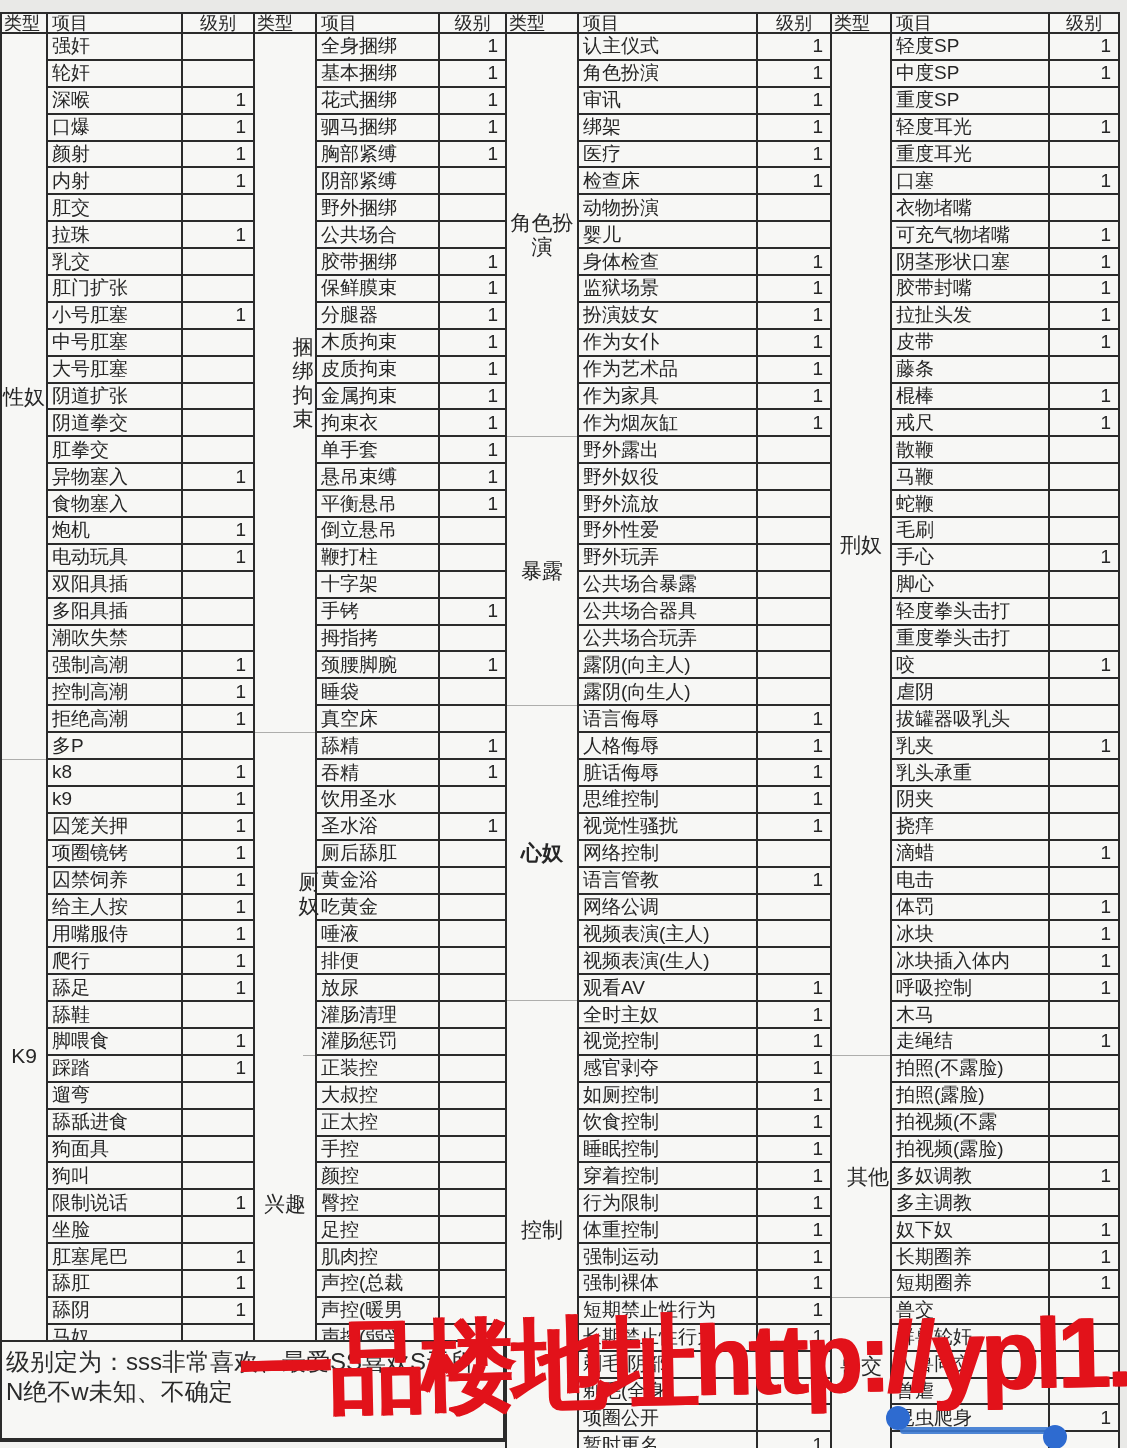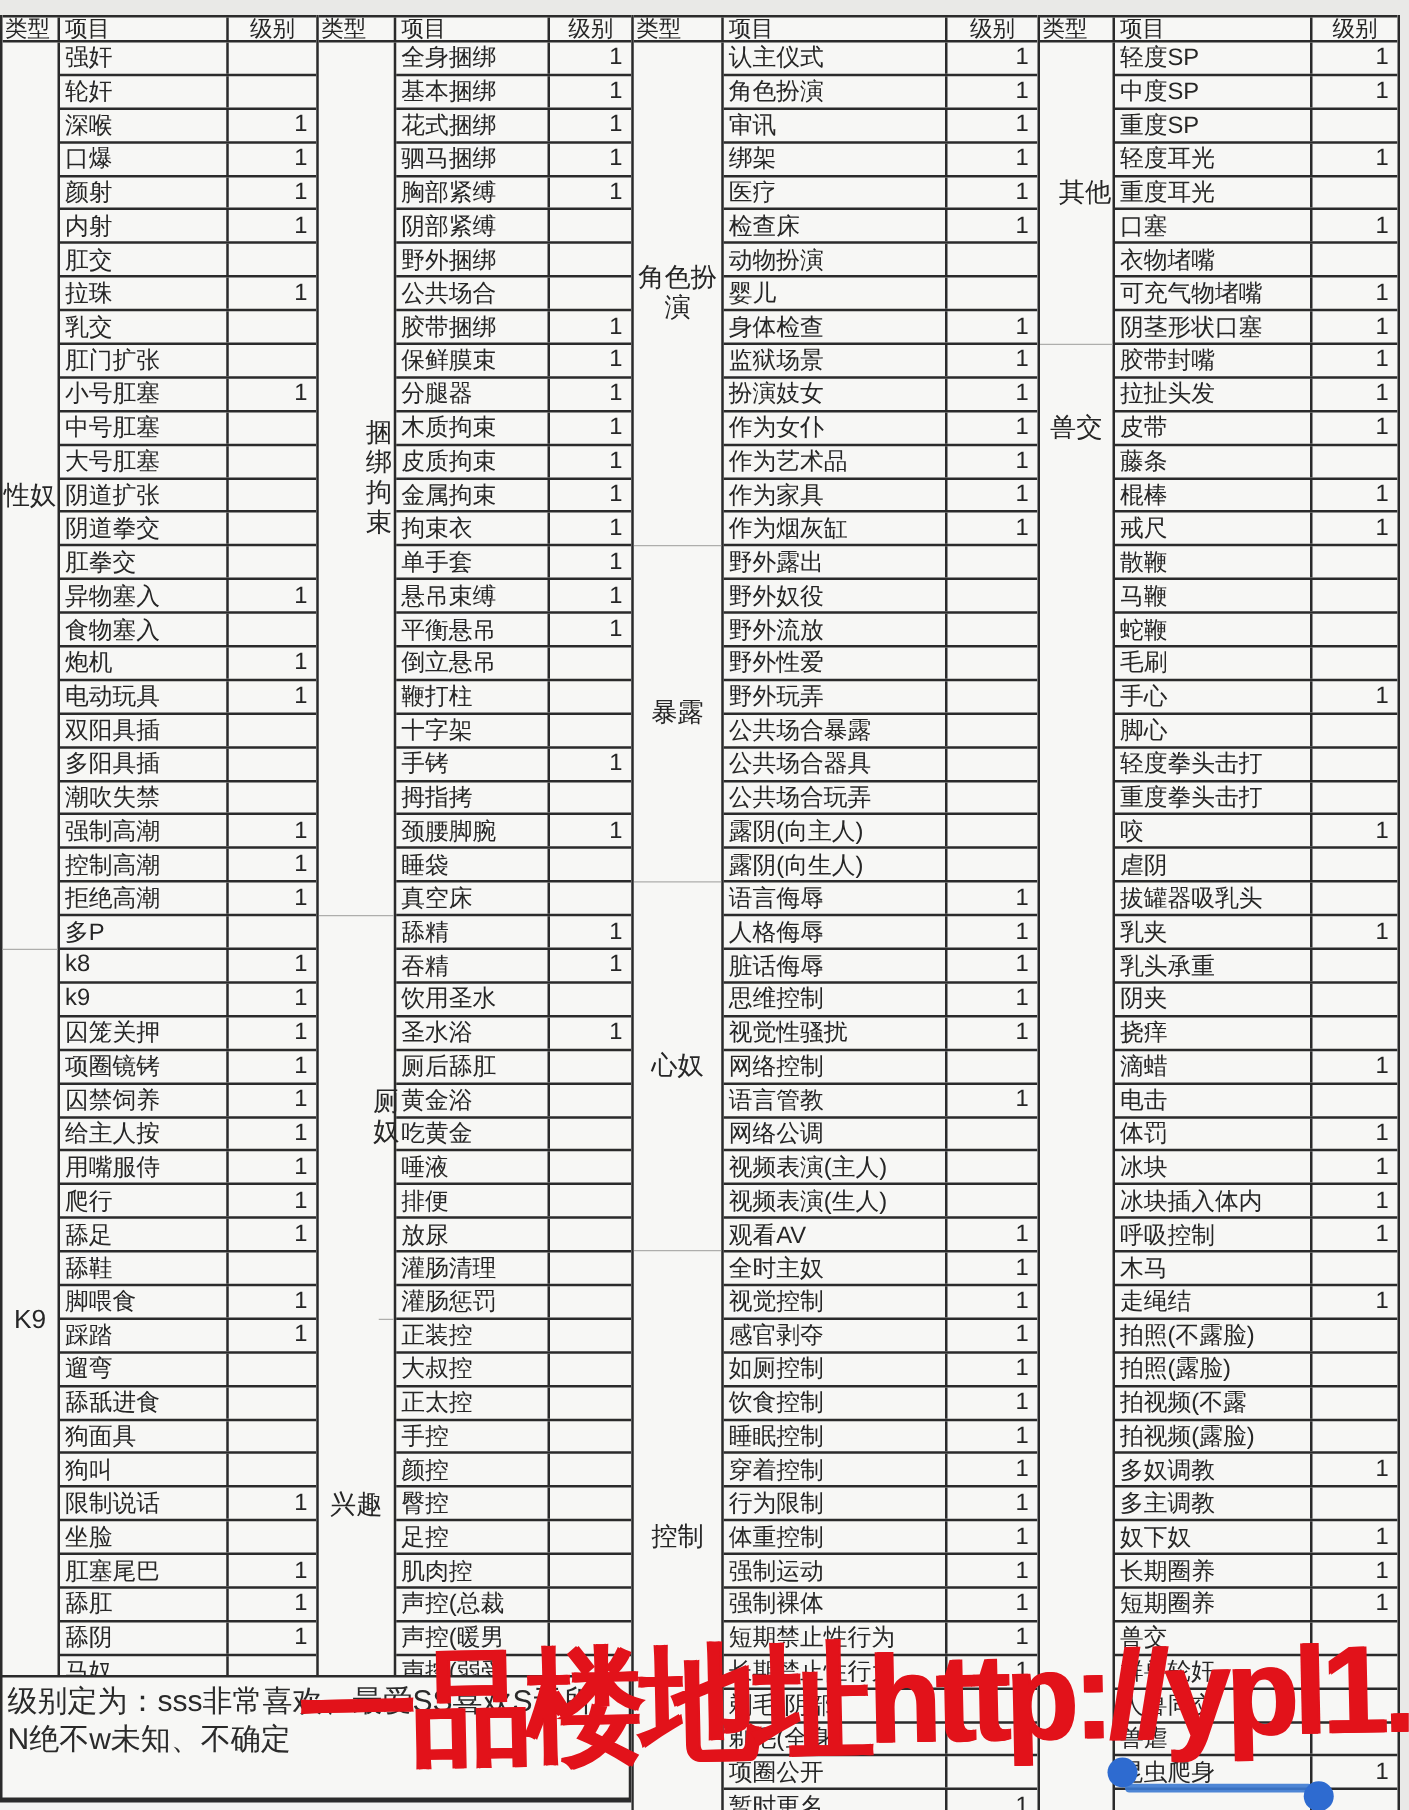--- a/index.html
+++ b/index.html
@@ -494,21 +494,21 @@
         <div class="hcell h-level">级别</div>
       </div>
       <div class="gbody">
         <div class="typecol">
           <div class="sect" style="height: 403.5px;">
             <span class="catlab">角色扮演</span>
           </div>
           <div class="sect" style="height: 269px;">
             <span class="catlab">暴露</span>
           </div>
-          <div class="sect" style="height: 295.9px;">
+          <div class="sect" style="height: 295.9px; font-weight: bold;">
             <span class="catlab">心奴</span>
           </div>
           <div class="sect" style="height: 457.3px;">
             <span class="catlab">控制</span>
           </div>
         </div>
         <div class="rowscol">
           <div class="row">
             <div class="cell-item">认主仪式</div>
             <div class="cell-level">1</div>
@@ -725,20 +725,23 @@
       </div>
     </div>
     <div class="group g3 last">
       <div class="hrow">
         <div class="hcell h-type">类型</div>
         <div class="hcell h-item">项目</div>
         <div class="hcell h-level">级别</div>
       </div>
       <div class="gbody">
         <div class="typecol">
+          <div class="sect" style="height: 1022.2px;">
+            <span class="catlab">刑奴</span>
+          </div>
           <div class="sect" style="height: 242.1px; justify-content: flex-end;">
             <span class="catlab">其他</span>
           </div>
           <div class="sect" style="height: 134.5px;">
             <span class="catlab">兽交</span>
           </div>
         </div>
         <div class="rowscol">
           <div class="row">
             <div class="cell-item">轻度SP</div>

